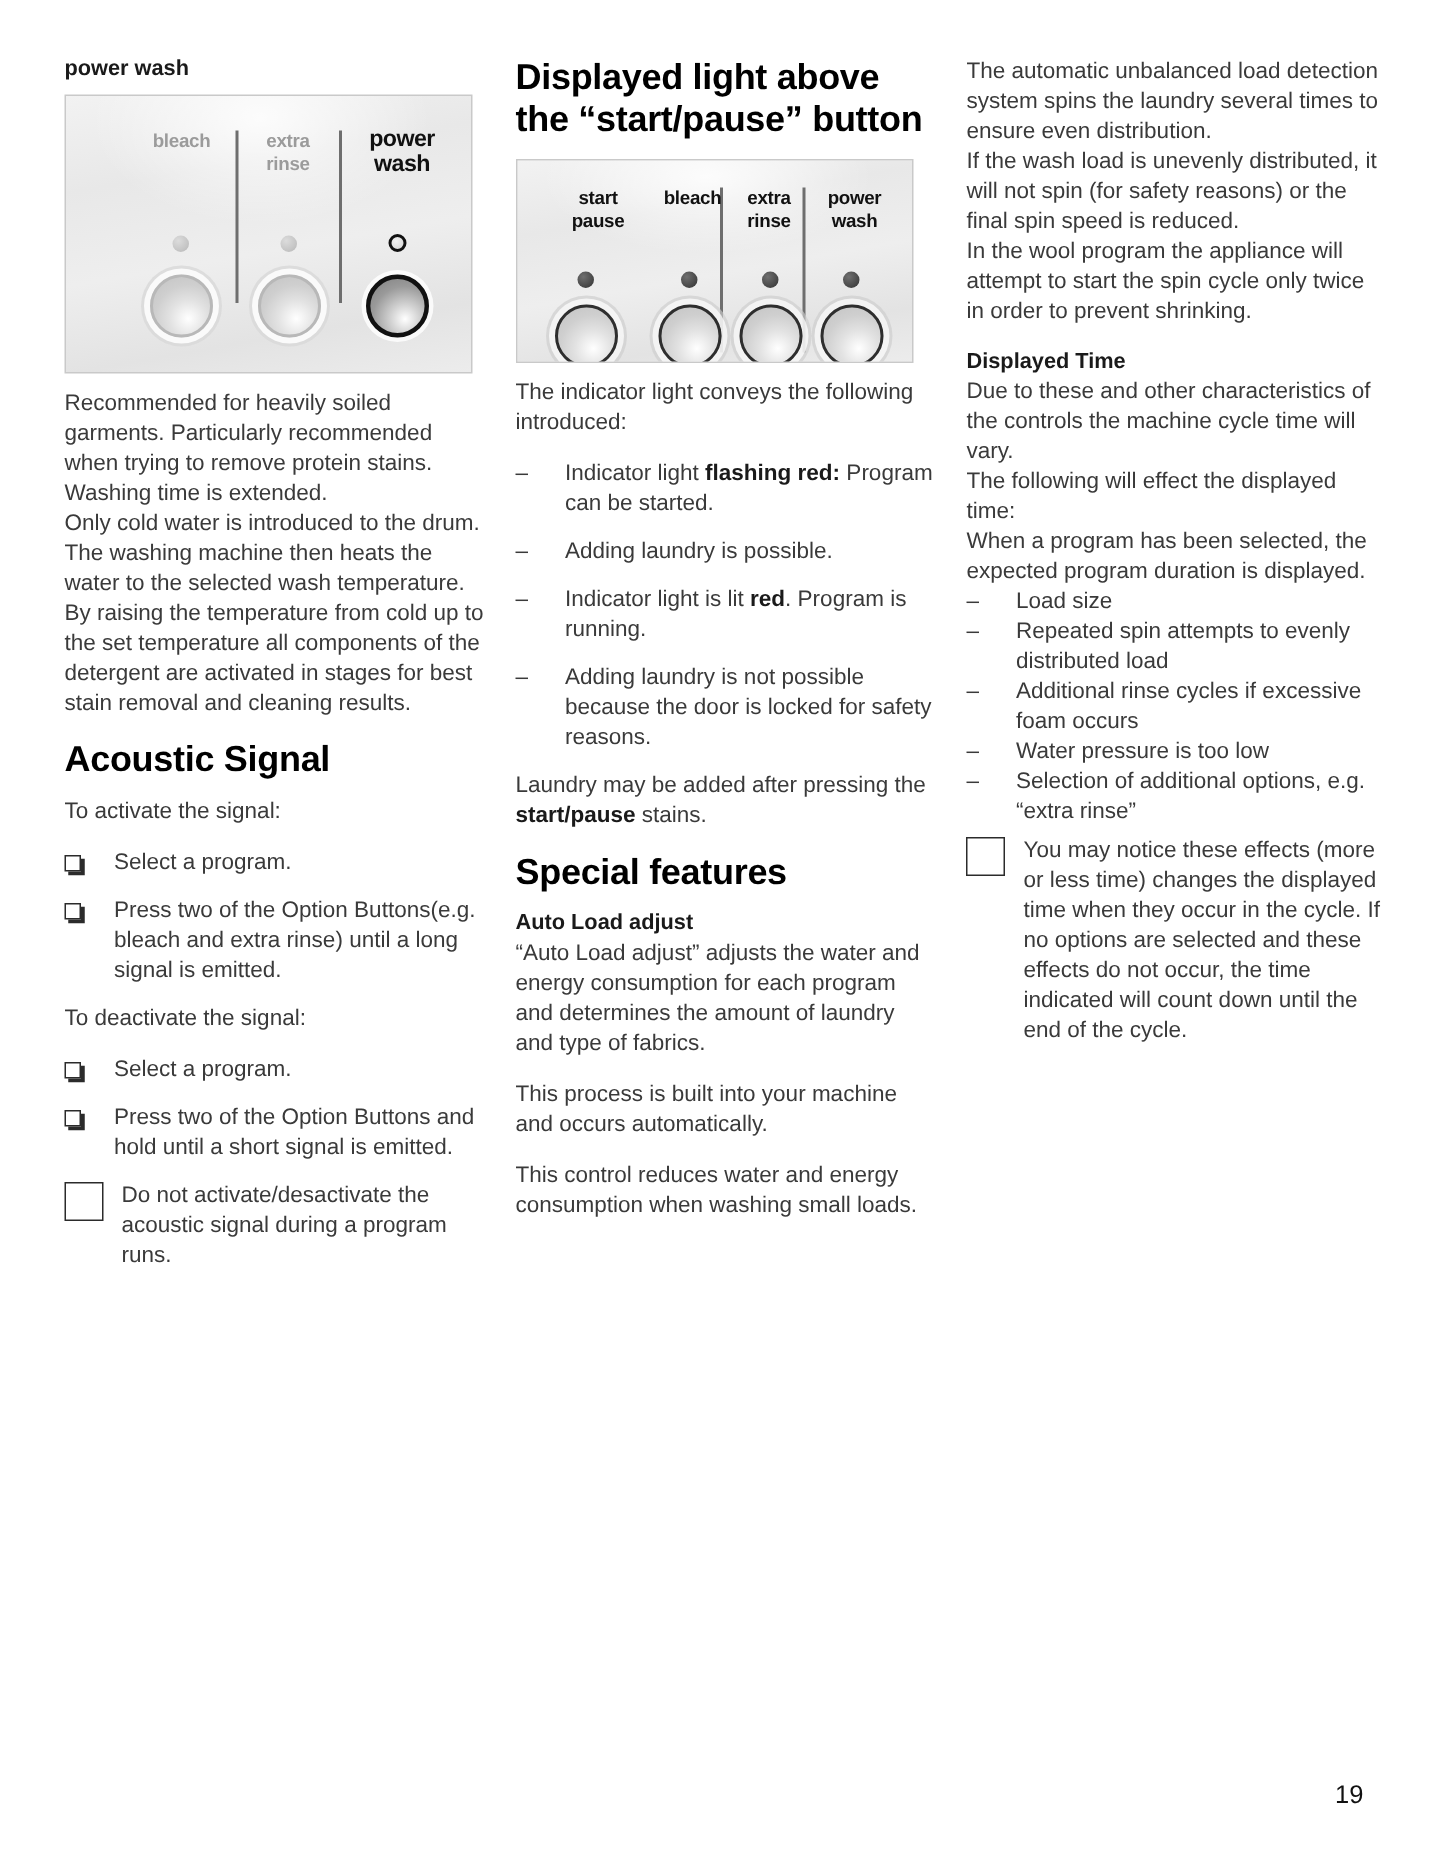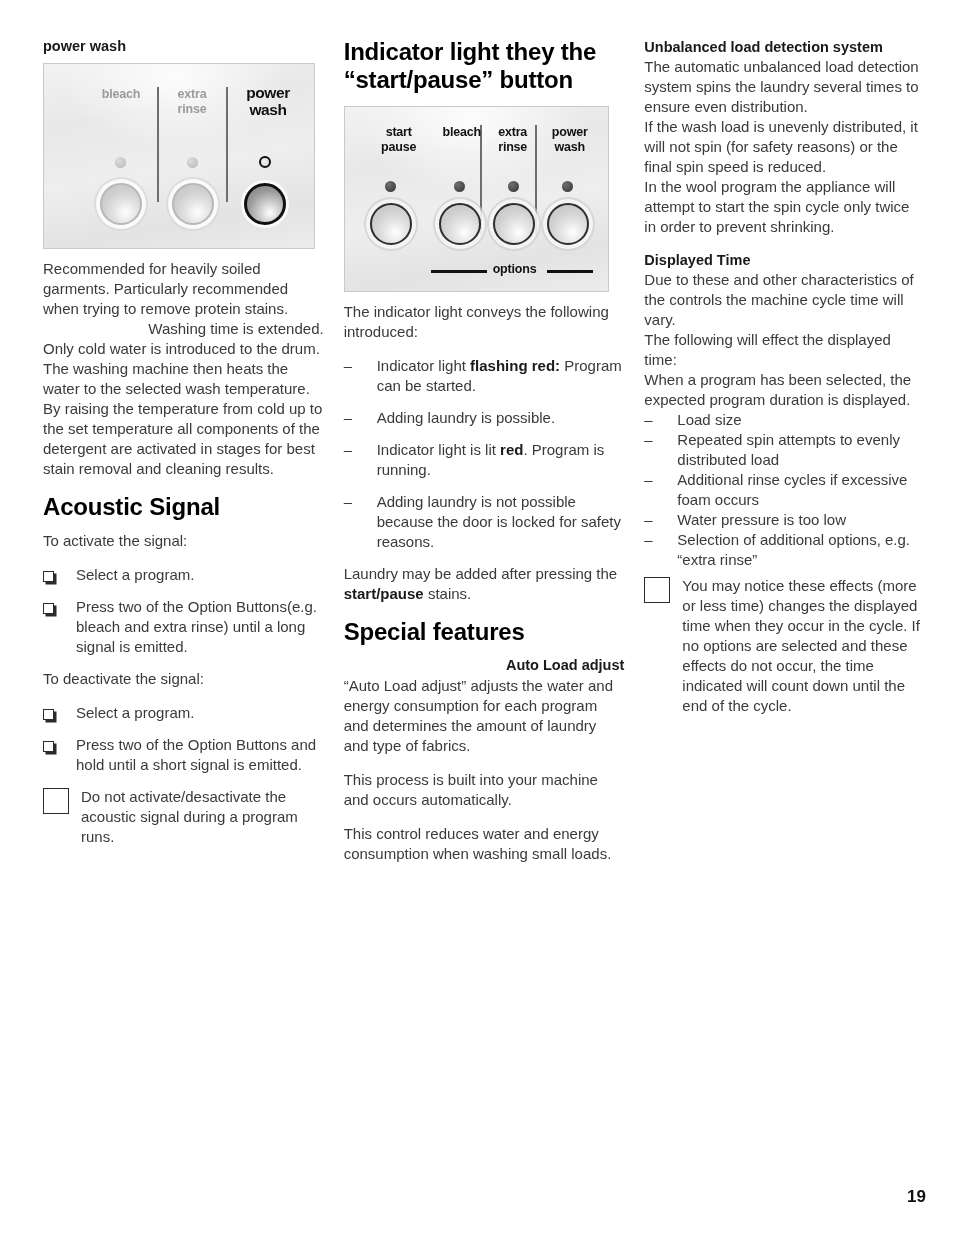--- a/index.html
+++ b/index.html
@@ -42,21 +42,21 @@
   }
   h1.section.tight { margin-bottom: 12px; }
 
   h2.sub {
     font-size: 14.5px;
     line-height: 19px;
     font-weight: bold;
     color: #1a1a1a;
     margin: 0 0 0 0;
   }
-  h2.sub.spaced { margin-bottom: 1px; text-align: right; }
+  h2.sub.spaced { margin-bottom: 1px; }
 
   p.body {
     font-size: 15px;
     line-height: 20px;
     margin: 0 0 14px 0;
     color: #3a3a3a;
   }
   p.body.nogap { margin-bottom: 0; }
 
   .gapafter { margin-bottom: 14px !important; }
@@ -112,21 +112,21 @@
   .note .txt { flex: 1 1 auto; }
 
   
   .panel {
     position: relative;
     border: 1px solid #c9c9c9;
     background: linear-gradient(170deg,#f2f2f2 0%, #e8e8e8 28%, #eeeeee 55%, #e3e3e3 80%, #ececec 100%);
     overflow: hidden;
   }
   .panel.p1 { width: 272px; height: 186px; }
-  .panel.p2 { width: 265px; height: 186px; }
+  .panel.p2 { width: 265px; height: 136px; }
 
   .panel .sheen {
     position: absolute;
     left: 0; top: 0; right: 0; bottom: 0;
     background: radial-gradient(ellipse 60% 55% at 48% 8%, rgba(255,255,255,0.85) 0%, rgba(255,255,255,0) 70%);
     pointer-events: none;
   }
 
   .divider {
     position: absolute;
@@ -189,24 +189,24 @@
   .optlabel {
     position: absolute;
     font-size: 12.5px;
     font-weight: bold;
     color: #111;
     letter-spacing: -0.2px;
   }
 
   .pagenum {
     position: absolute;
-    right: 28px;
+    right: 45px;
     bottom: 28px;
     font-size: 17px;
-    font-weight: bold;
+    font-weight: normal;
     color: #111;
     margin-top: 44px;
   }
 
   .topcap {
     font-size: 14.5px;
     font-weight: bold;
     color: #1a1a1a;
     margin: 0 0 8px 0;
     line-height: 17px;
@@ -249,21 +249,21 @@
           <div class="led dim" style="left:143px; top:93px;"></div>
           <div class="led outlined" style="left:215px; top:92px;"></div>
 
           <div class="btn soft" style="left:56px; top:119px; width:42px; height:42px;"></div>
           <div class="btn soft" style="left:128px; top:119px; width:42px; height:42px;"></div>
           <div class="btn active" style="left:200px; top:119px; width:42px; height:42px;"></div>
         </div>
       </div>
 
       <p class="body">Recommended for heavily soiled garments. Particularly recommended when trying to remove protein stains.</p>
-      <p class="body nogap" style="margin-top:-14px;text-align:right;">Washing time is extended.</p>
+      <p class="body nogap" style="margin-top:-14px;">Washing time is extended.</p>
       <p class="body">Only cold water is introduced to the drum. The washing machine then heats the water to the selected wash temperature. By raising the temperature  from cold up to the set temperature all components of the detergent are activated in stages for best stain removal and cleaning results.</p>
 
       <h1 class="section">Acoustic Signal</h1>
 
 
       <p class="body">To activate the signal:</p>
 
       <div class="item">
         <span class="marker"><span class="sqbullet"></span></span>
         <span class="txt">Select a program.</span>
@@ -285,21 +285,21 @@
       </div>
 
       <div class="note">
         <span class="notebox"></span>
         <span class="txt">Do not activate/desactivate the acoustic signal during a program runs.</span>
       </div>
     </div>
 
     <div class="col">
 
-      <h1 class="section tight">Indicator light they the “start/pause” button</h1>
+      <h1 class="section tight">Displayed light above the “start/pause” button</h1>
 
       <div class="figwrap">
         <div class="panel p2">
           <div class="sheen"></div>
 
           <div class="divider" style="left:135px; top:18px; height:110px;"></div>
           <div class="divider" style="left:190px; top:18px; height:110px;"></div>
 
           <div class="plabel on" style="left:18px; top:18px; width:72px;">
             <span>start</span><br>
@@ -360,21 +360,20 @@
       <h1 class="section">Special features</h1>
 
       <h2 class="sub spaced">Auto Load adjust</h2>
       <p class="body">“Auto Load adjust” adjusts the water and energy consumption for each program and determines the amount of laundry and type of fabrics.</p>
       <p class="body">This process is built into your machine and occurs automatically.</p>
       <p class="body">This control reduces water and energy consumption when washing small loads.</p>
     </div>
 
     <div class="col">
 
-      <h2 class="sub">Unbalanced load detection system</h2>
       <p class="body nogap">The automatic unbalanced load detection system spins the laundry several times to ensure even distribution.</p>
       <p class="body nogap">If the wash load is unevenly distributed, it will not spin (for safety reasons) or the final spin speed is reduced.</p>
       <p class="body gapafter">In the wool program the appliance will attempt to start the spin cycle only twice in order to prevent shrinking.</p>
 
       <h2 class="sub">Displayed Time</h2>
       <p class="body nogap">Due to these and other characteristics of the controls the machine cycle time will vary.</p>
       <p class="body nogap">The following will effect the displayed time:</p>
       <p class="body nogap">When a program has been selected, the expected program duration is displayed.</p>
 
       <div class="item dash" style="margin-bottom:0;">

